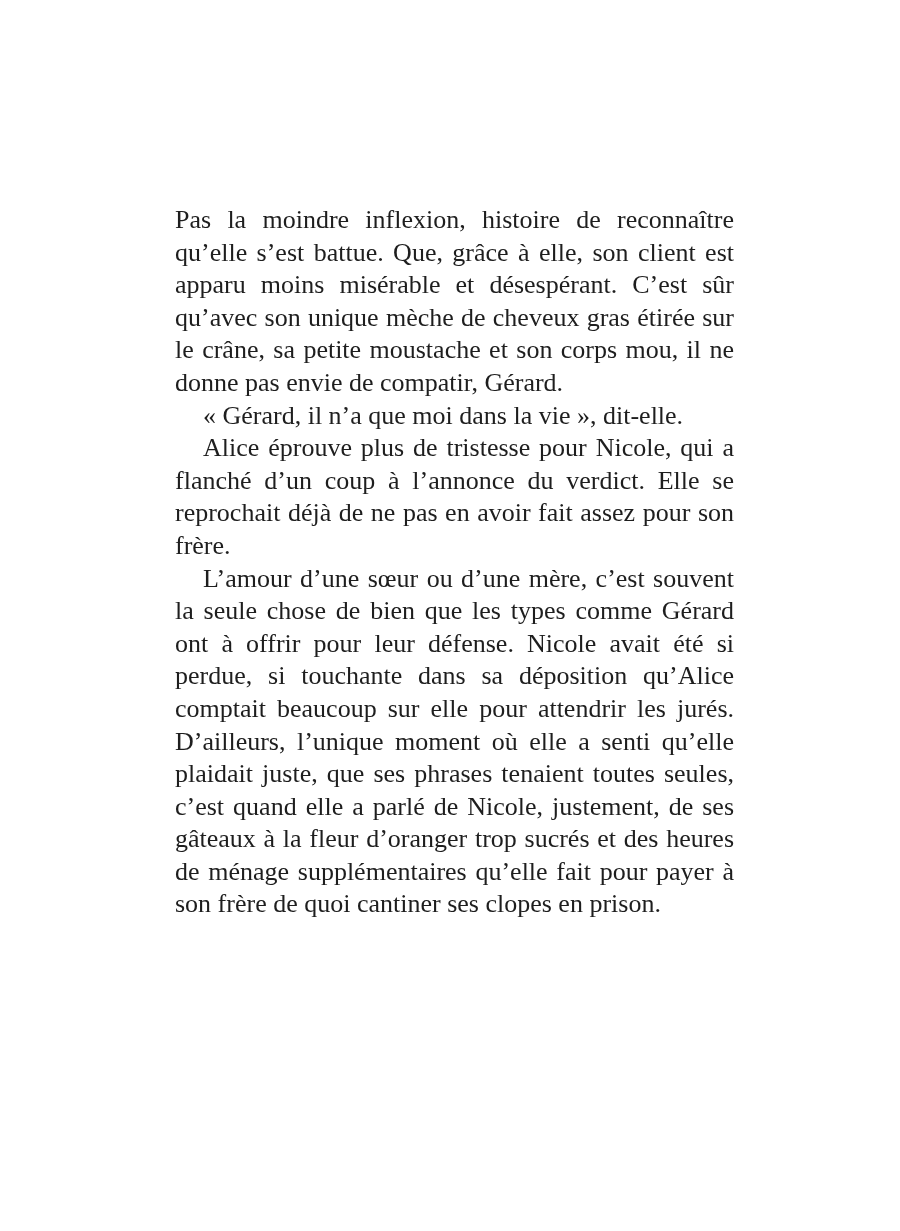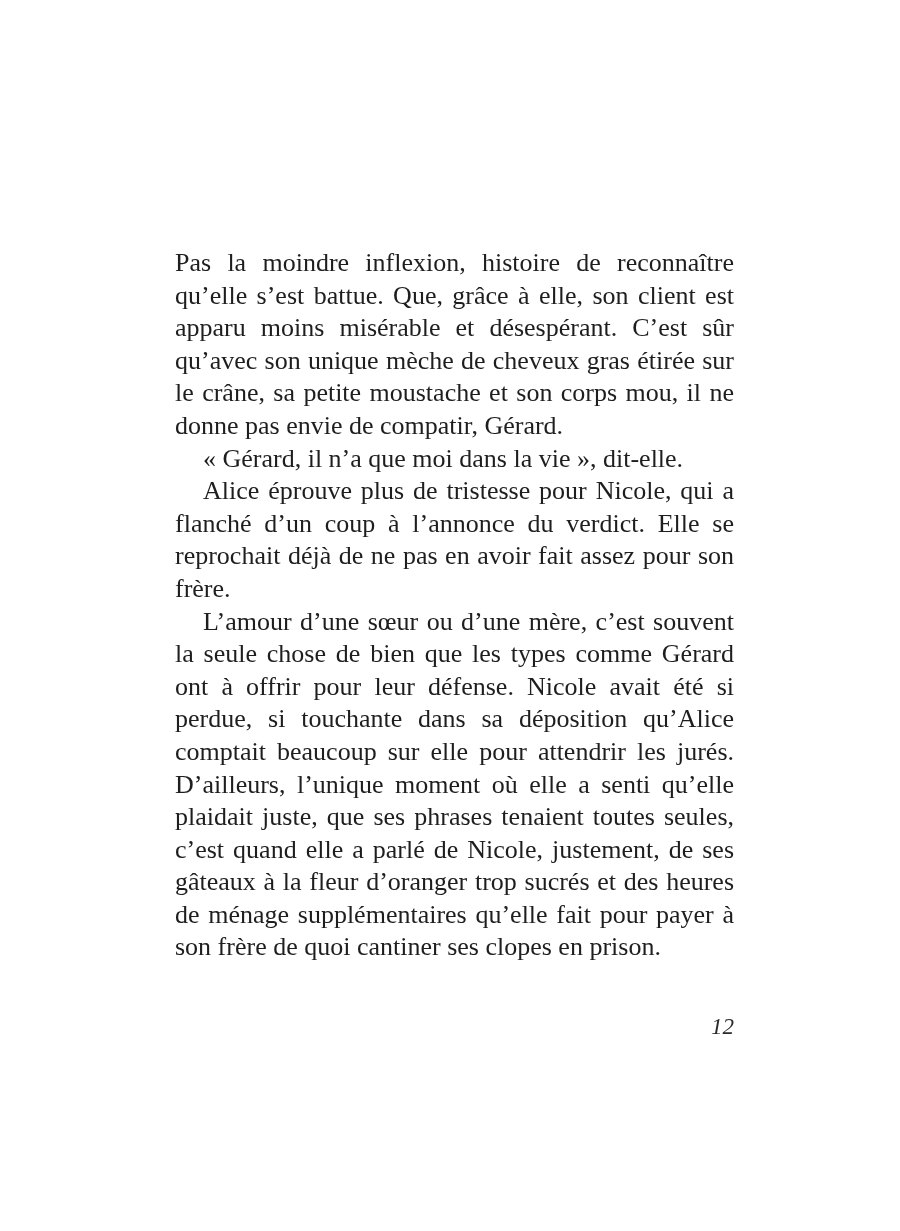--- a/index.html
+++ b/index.html
@@ -27,21 +27,20 @@
     text-rendering: optimizeLegibility;
   }
   .text-block p {
     margin: 0;
     padding: 0;
     text-indent: 28px;
     hyphens: manual;
   }
   .text-block p.continued {
     text-indent: 0;
-    margin-top: 43px;
   }
   .page-number {
     position: absolute;
     left: 175px;
     top: 1014px;
     width: 559px;
     text-align: right;
     font-family: "Liberation Serif", "DejaVu Serif", serif;
     font-style: italic;
     font-size: 23px;
@@ -51,14 +50,13 @@
 </head>
 <body>
 
 <div class="page">
   <div class="text-block">
     <p class="continued">Pas la moindre inflexion, histoire de reconnaître qu’elle s’est battue. Que, grâce à elle, son client est apparu moins misérable et désespérant. C’est sûr qu’avec son unique mèche de cheveux gras étirée sur le crâne, sa petite moustache et son corps mou, il ne donne pas envie de compatir, Gérard.</p>
     <p>«&nbsp;Gérard, il n’a que moi dans la vie&nbsp;», dit-elle.</p>
     <p>Alice éprouve plus de tristesse pour Nicole, qui a flanché d’un coup à l’annonce du verdict. Elle se reprochait déjà de ne pas en avoir fait assez pour son frère.</p>
     <p>L’amour d’une sœur ou d’une mère, c’est souvent la seule chose de bien que les types comme Gérard ont à offrir pour leur défense. Nicole avait été si perdue, si touchante dans sa déposition qu’Alice comptait beaucoup sur elle pour attendrir les jurés. D’ailleurs, l’unique moment où elle a senti qu’elle plaidait juste, que ses phrases tenaient toutes seules, c’est quand elle a parlé de Nicole, justement, de ses gâteaux à la fleur d’oranger trop sucrés et des heures de ménage supplémentaires qu’elle fait pour payer à son frère de quoi cantiner ses clopes en prison.</p>
   </div>
-  <div class="page-number">12</div>
 </div>
 
 </body></html>

